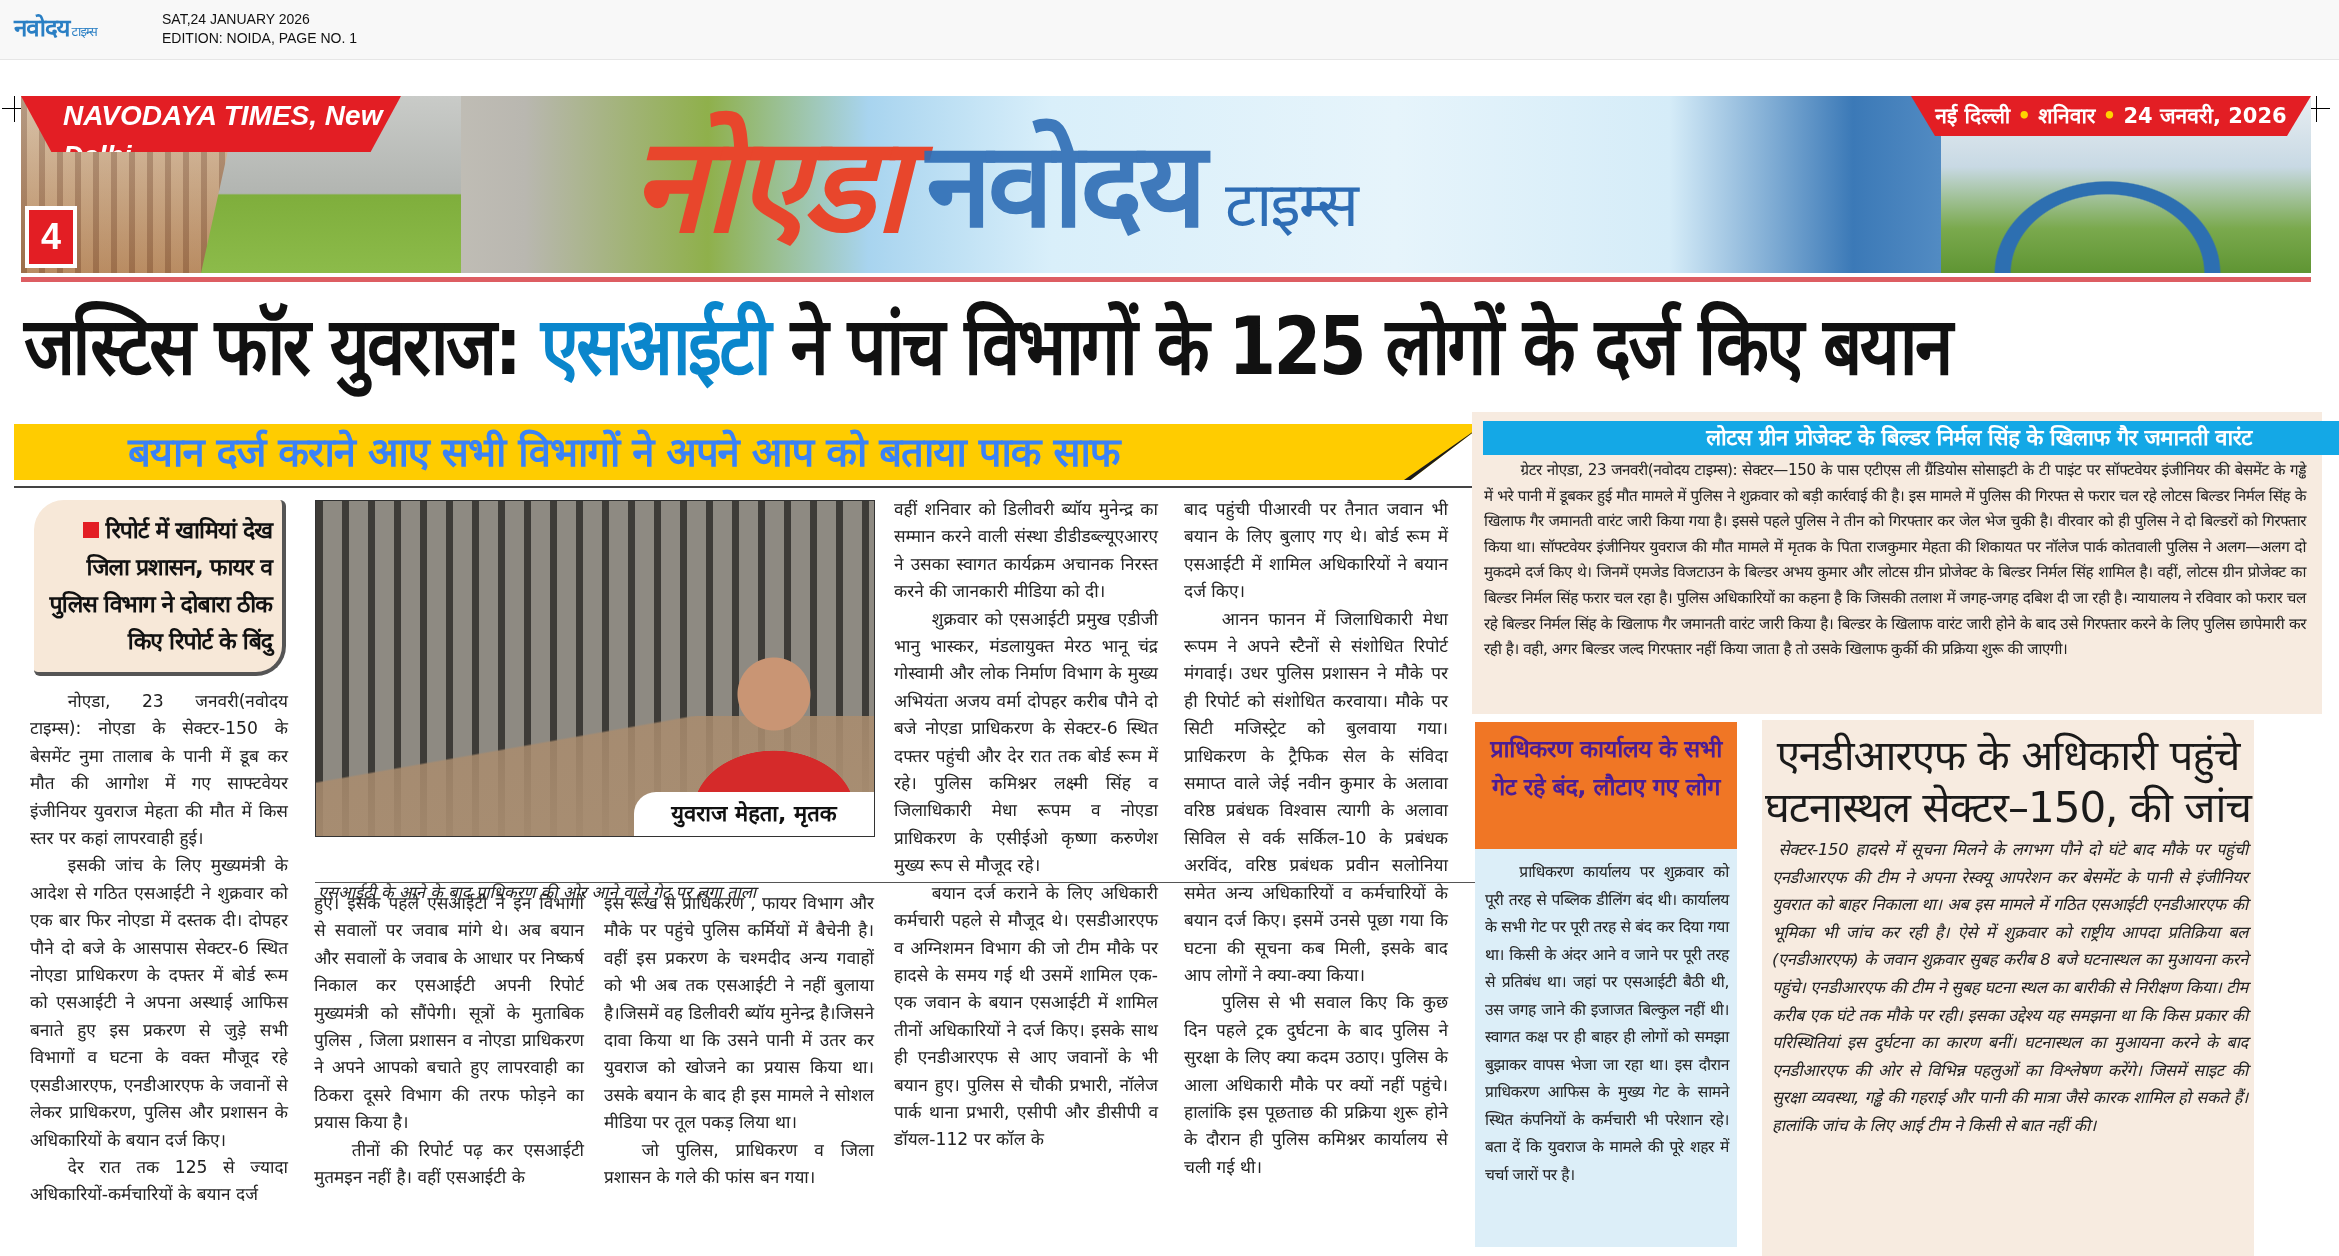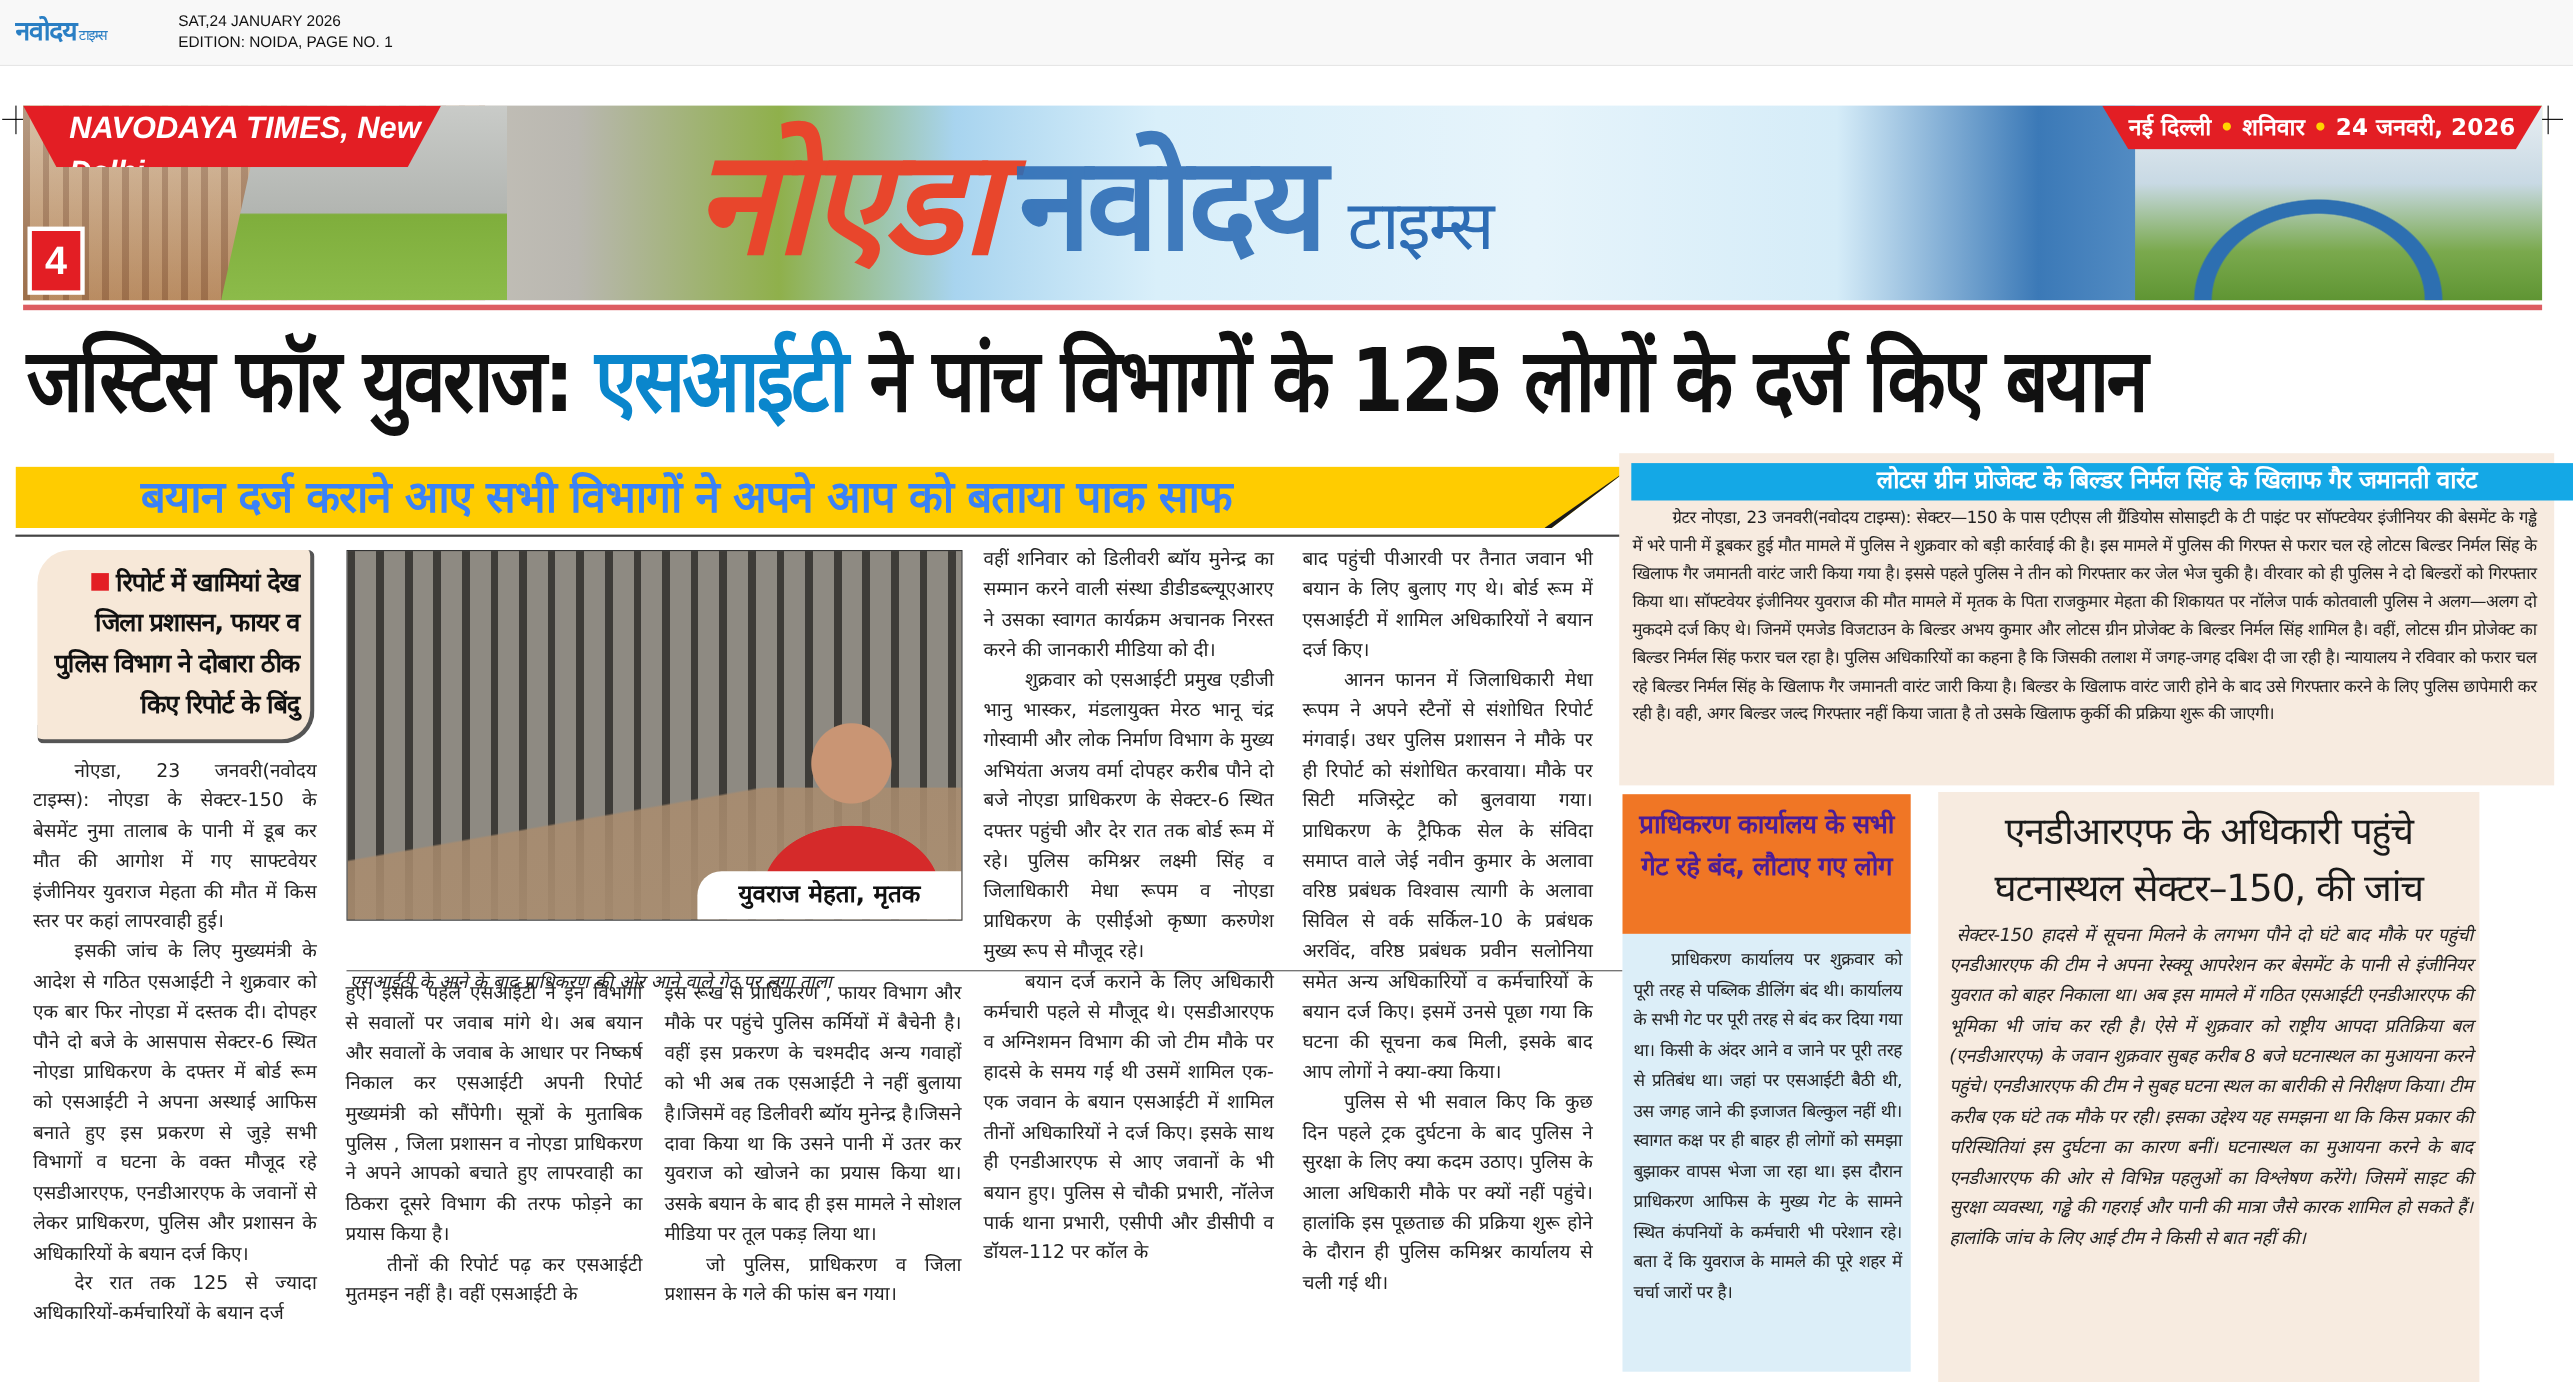--- a/index.html
+++ b/index.html
@@ -66,21 +66,21 @@
   .lotus-body { position: absolute; left: 1484px; top: 458px; width: 822px; font-size: 15.2px; line-height: 25.6px; color: #222; text-align: justify; letter-spacing: -0.4px; }
   .lotus-body p { text-indent: 2.4em; }
 
   
   .orange-head { position: absolute; left: 1475px; top: 722px; width: 262px; height: 127px; background: #f07625; color: #4c1d95; font-weight: bold; font-size: 23.5px; line-height: 38px; text-align: center; padding-top: 8px; letter-spacing: -0.5px; }
   .orange-body { position: absolute; left: 1475px; top: 849px; width: 262px; height: 398px; background: #dceef8; padding: 10px 8px 0 10px; font-size: 15.6px; line-height: 27.5px; color: #222; text-align: justify; letter-spacing: -0.4px; }
   .orange-body p { text-indent: 2.2em; }
 
   
   .ndrf-box { position: absolute; left: 1762px; top: 720px; width: 492px; height: 538px; background: #f7ebe0; }
-  .ndrf-head { position: absolute; left: 1762px; top: 730px; width: 492px; text-align: center; font-size: 34px; line-height: 52px; color: #1a1a1a; letter-spacing: -1px; }
+  .ndrf-head { position: absolute; left: 1762px; top: 730px; width: 492px; text-align: center; font-size: 42px; line-height: 52px; color: #1a1a1a; letter-spacing: -1px; }
   .ndrf-body { position: absolute; left: 1772px; top: 836px; width: 476px; font-style: italic; font-size: 16.4px; line-height: 27.6px; color: #222; text-align: justify; letter-spacing: -0.3px; }
   .ndrf-body p { text-indent: 0.4em; }
 </style>
 </head>
 <body>
 
 <div class="topbar">
   <div class="brand">
     <span>नवोदय</span><small>टाइम्स</small>
   </div>

